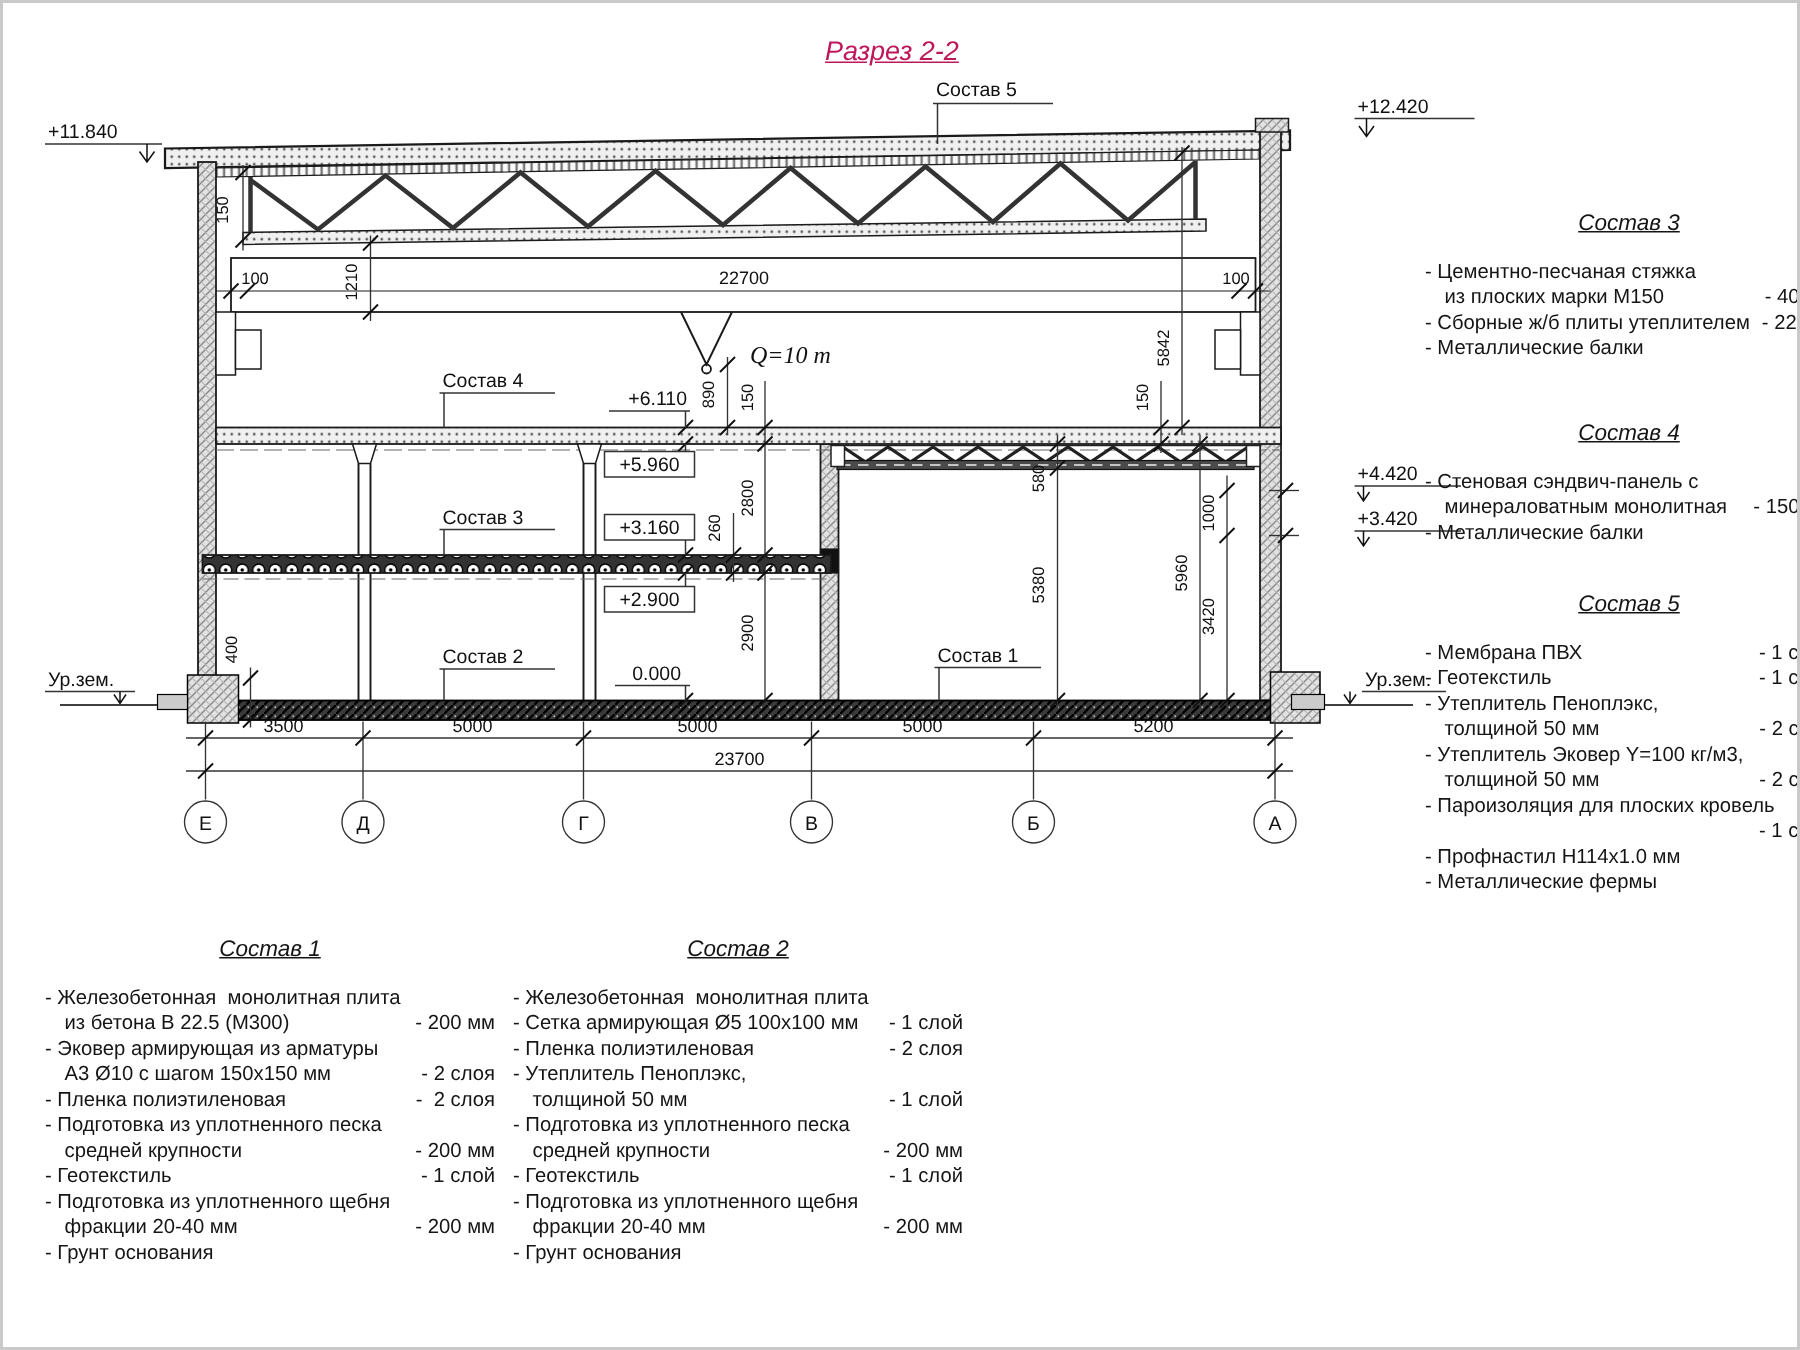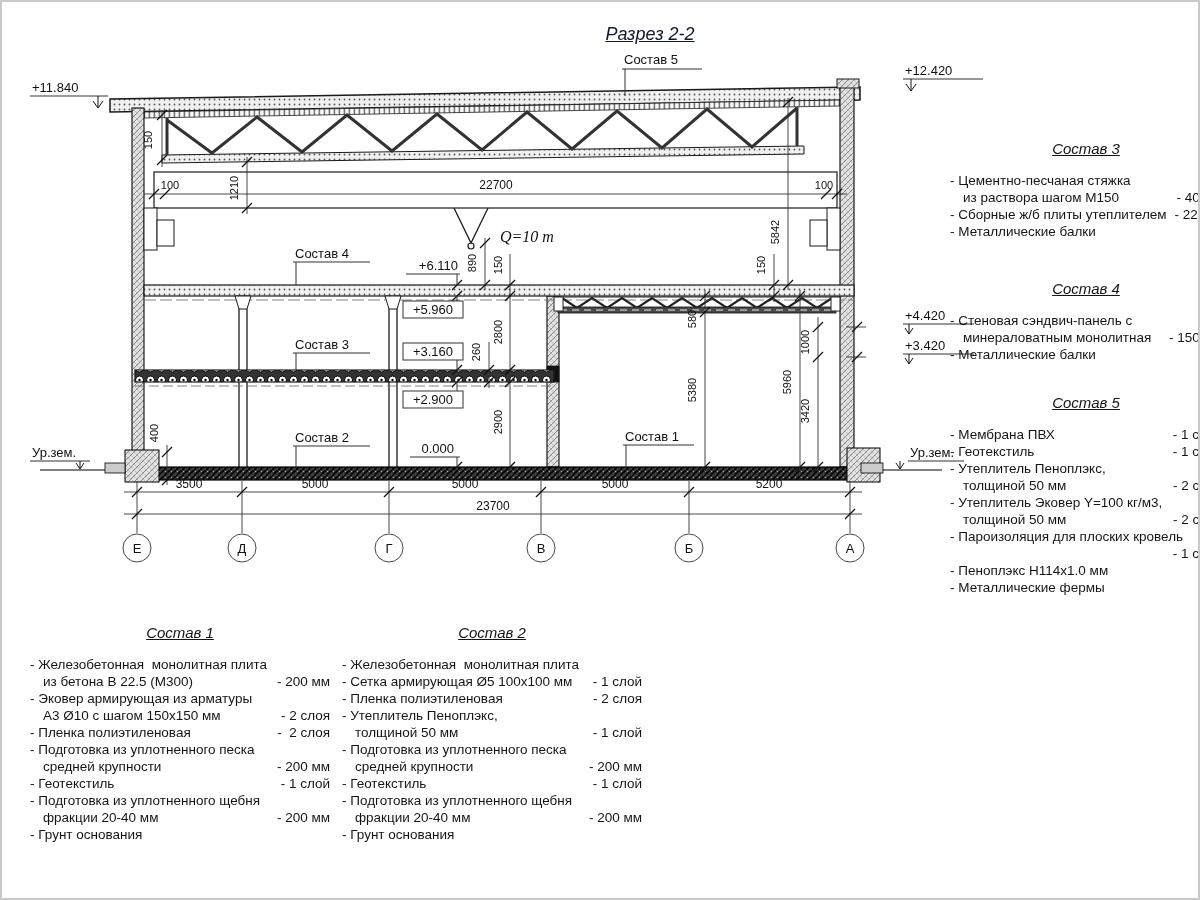--- a/index.html
+++ b/index.html
@@ -1,19 +1,19 @@
 <!DOCTYPE html>
 <html><head>
 <meta charset="utf-8">
 <style>
   html,body{margin:0;padding:0}
   body{width:1200px;height:900px;overflow:hidden;background:#fff;position:relative;
        font-family:"Liberation Sans",sans-serif;color:#111;border:2px solid #c9c9c9;box-sizing:border-box}
   .abs{position:absolute}
-  .main-title{font-style:italic;font-size:18px;text-decoration:underline;text-align:center;color:#0f172a}
+  .main-title{font-style:italic;font-size:18px;text-decoration:underline;text-align:left;color:#be185d}
   .comp{position:absolute;font-size:13.5px;line-height:17px;color:#151515}
   .comp-title{font-style:italic;font-size:15px;text-decoration:underline;text-align:center;margin-bottom:15px}
   .crow{display:flex;justify-content:space-between;white-space:pre}
   .ct{white-space:pre}
   .ct.cont{padding-left:13px}
   .cv{white-space:pre;text-align:right;padding-left:8px}
   svg{position:absolute;left:0;top:0}
   svg text{fill:#111}
   .dim{font-size:11px}
   .dimb{font-size:12px}
@@ -305,21 +305,21 @@
       <text class="axl" text-anchor="middle" x="848" y="551">А</text>
     </g>
   </g>
 </svg>
 
 <div class="abs main-title" style="left:548px;top:22px;width:200px">Разрез 2-2</div>
 
 <div class="comp" style="left:948px;top:138px;width:272px">
   <div class="comp-title">Состав 3</div>
   <div class="crow"><span class="ct">- Цементно-песчаная стяжка</span></div>
-  <div class="crow"><span class="ct cont">из раствора шагом М150</span><span class="cv">- 40 мм</span></div>
+  <div class="crow"><span class="ct cont">из плоских марки М150</span><span class="cv">- 40 мм</span></div>
   <div class="crow"><span class="ct">- Сборные ж/б плиты утеплителем</span><span class="cv">- 220 мм</span></div>
   <div class="crow"><span class="ct">- Металлические балки</span></div>
 </div>
 
 <div class="comp" style="left:948px;top:278px;width:272px">
   <div class="comp-title">Состав 4</div>
   <div class="crow"><span class="ct">- Стеновая сэндвич-панель с</span></div>
   <div class="crow"><span class="ct cont">минераловатным монолитная</span><span class="cv">- 150 мм</span></div>
   <div class="crow"><span class="ct">- Металлические балки</span></div>
 </div>
@@ -327,21 +327,21 @@
 <div class="comp" style="left:948px;top:392px;width:272px">
   <div class="comp-title">Состав 5</div>
   <div class="crow"><span class="ct">- Мембрана ПВХ</span><span class="cv">- 1 слой</span></div>
   <div class="crow"><span class="ct">- Геотекстиль</span><span class="cv">- 1 слой</span></div>
   <div class="crow"><span class="ct">- Утеплитель Пеноплэкс,</span></div>
   <div class="crow"><span class="ct cont">толщиной 50 мм</span><span class="cv">- 2 слоя</span></div>
   <div class="crow"><span class="ct">- Утеплитель Эковер Y=100 кг/м3,</span></div>
   <div class="crow"><span class="ct cont">толщиной 50 мм</span><span class="cv">- 2 слоя</span></div>
   <div class="crow"><span class="ct">- Пароизоляция для плоских кровель</span></div>
   <div class="crow"><span class="ct"></span><span class="cv">- 1 слой</span></div>
-  <div class="crow"><span class="ct">- Пеноплэкс Н114х1.0 мм</span></div>
+  <div class="crow"><span class="ct">- Профнастил Н114х1.0 мм</span></div>
   <div class="crow"><span class="ct">- Металлические фермы</span></div>
 </div>
 
 <div class="comp" style="left:28px;top:622px;width:300px">
   <div class="comp-title">Состав 1</div>
   <div class="crow"><span class="ct">- Железобетонная  монолитная плита</span><span class="cv"></span></div>
   <div class="crow"><span class="ct cont">из бетона В 22.5 (М300)</span><span class="cv">- 200 мм</span></div>
   <div class="crow"><span class="ct">- Эковер армирующая из арматуры</span><span class="cv"></span></div>
   <div class="crow"><span class="ct cont">А3 Ø10 с шагом 150х150 мм</span><span class="cv">- 2 слоя</span></div>
   <div class="crow"><span class="ct">- Пленка полиэтиленовая</span><span class="cv">-  2 слоя</span></div>

